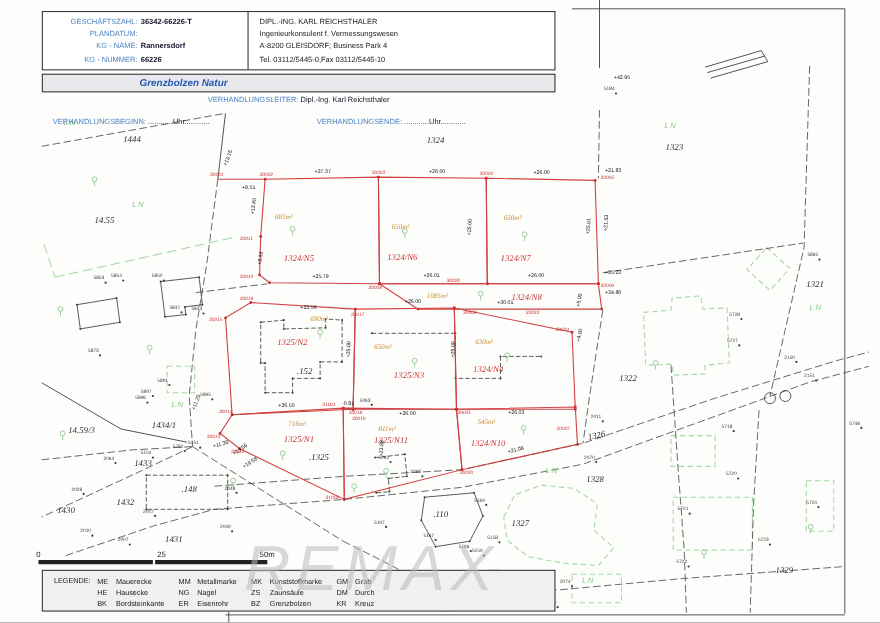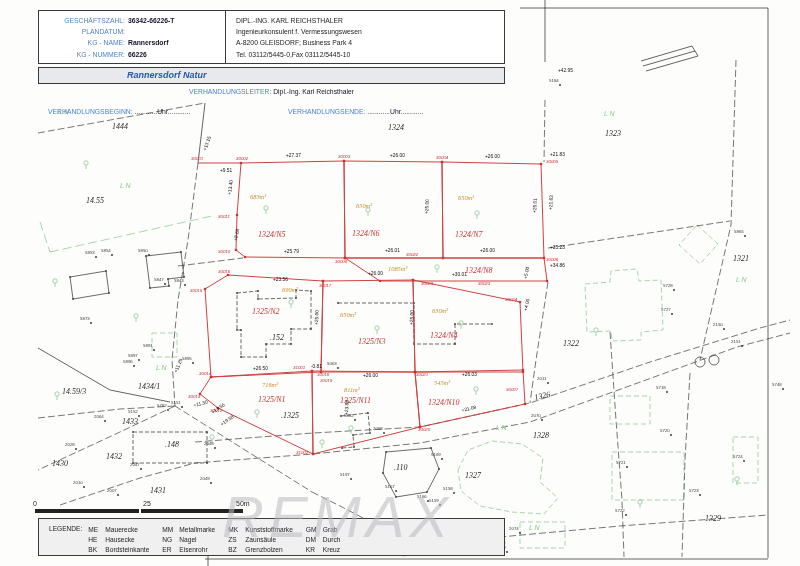--- a/index.html
+++ b/index.html
@@ -486,21 +486,21 @@
         </div>
       </div>
       <div class="hright">
         <div>DIPL.-ING. KARL REICHSTHALER</div>
         <div>Ingenieurkonsulent f. Vermessungswesen</div>
         <div>A-8200 GLEISDORF; Business Park 4</div>
         <div>Tel. 03112/5445-0,Fax 03112/5445-10</div>
       </div>
     </div>
     <div class="titlebar">
-      <span class="t1">Rannersdorf Natur</span>
+      <span class="t1">Grenzbolzen Natur</span>
     </div>
     <div class="leiter">
       <span class="blab">VERHANDLUNGSLEITER:</span>
       <span>Dipl.-Ing. Karl Reichsthaler</span>
     </div>
     <div class="vrow">
       <span class="vbeg">
         <span class="blab">VERHANDLUNGSBEGINN:</span>
         <span class="dots">............Uhr............</span>
       </span>

